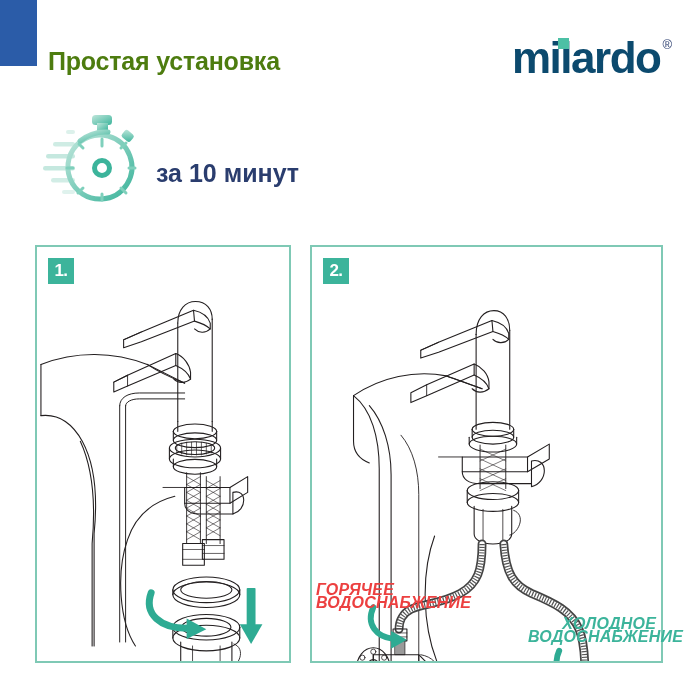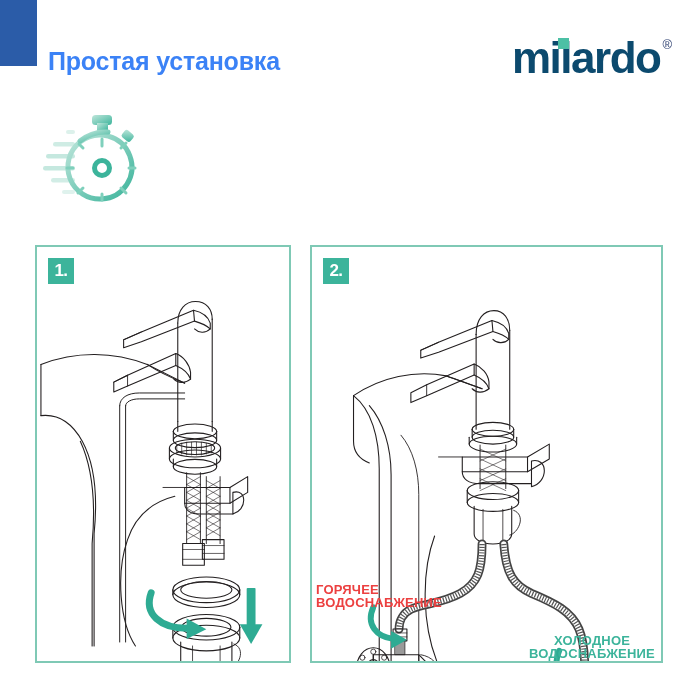--- a/index.html
+++ b/index.html
@@ -13,21 +13,21 @@
 
   
   .corner-square {
     position: absolute; left: 0; top: 0;
     width: 37px; height: 66px;
     background: #2b5ca8;
   }
   .page-title {
     position: absolute; left: 48px; top: 47px;
     font-size: 25px; font-weight: 700; letter-spacing: -0.2px;
-    color: #3b82f6; white-space: nowrap;
+    color: #4d7c0f; white-space: nowrap;
   }
   .brand {
     position: absolute; right: 28px; top: 36px;
     height: 44px; display: flex; align-items: flex-start;
   }
   .brand-word {
     font-size: 44px; font-weight: 700; letter-spacing: -1.5px;
     color: #0c4a6e; line-height: 44px; position: relative;
   }
   .brand-dot {
@@ -67,27 +67,28 @@
     display: flex; align-items: center; justify-content: center;
     letter-spacing: -0.5px;
     z-index: 5;
   }
 
   .art { position: absolute; left: 0; top: 0; width: 100%; height: 100%; }
 
   
   .callout {
     position: absolute;
-    font-size: 13px; font-weight: 700;
+    font-size: 16px; font-weight: 700;
     line-height: 13px;
     letter-spacing: 0.2px;
     white-space: pre-line;
+    font-style: italic;
   }
   #callout-hot { left: 316px; top: 583px; color: #ec4040; text-align: left; }
-  #callout-cold { left: 528px; top: 634px; color: #3cb49b; text-align: center; width: 128px; }
+  #callout-cold { left: 528px; top: 617px; color: #3cb49b; text-align: right; width: 128px; }
 </style>
 </head>
 <body>
 
 <div id="root">
 
   <div class="corner-square"></div>
 
   <div class="page-title">Простая установка</div>
 
@@ -134,20 +135,21 @@
           <line x1="79" y1="36" x2="84" y2="31"></line>
           <line x1="79" y1="76" x2="84" y2="81"></line>
           <line x1="41" y1="36" x2="37" y2="32"></line>
           <line x1="41" y1="76" x2="36" y2="81"></line>
           <line x1="31" y1="56" x2="25" y2="56"></line>
         </g>
 
         <circle cx="60" cy="56" r="7.5" fill="none" stroke="#3cb49b" stroke-width="5"></circle>
       </svg>
     </span>
+    <span class="time-text">за 10 минут</span>
   </div>
 
   <div class="panel" id="panel-1">
     <div class="step-badge">1.</div>
 
     <svg class="art" viewBox="0 0 256 418">
       <g fill="none" stroke="#231f20" stroke-width="1.1" stroke-linejoin="round" stroke-linecap="round">
 
         <path d="M4 118 C40 104 78 105 112 118 L150 137"></path>
         <path d="M4 170 C22 168 36 178 46 196 C58 218 62 250 58 290 L58 404"></path>

